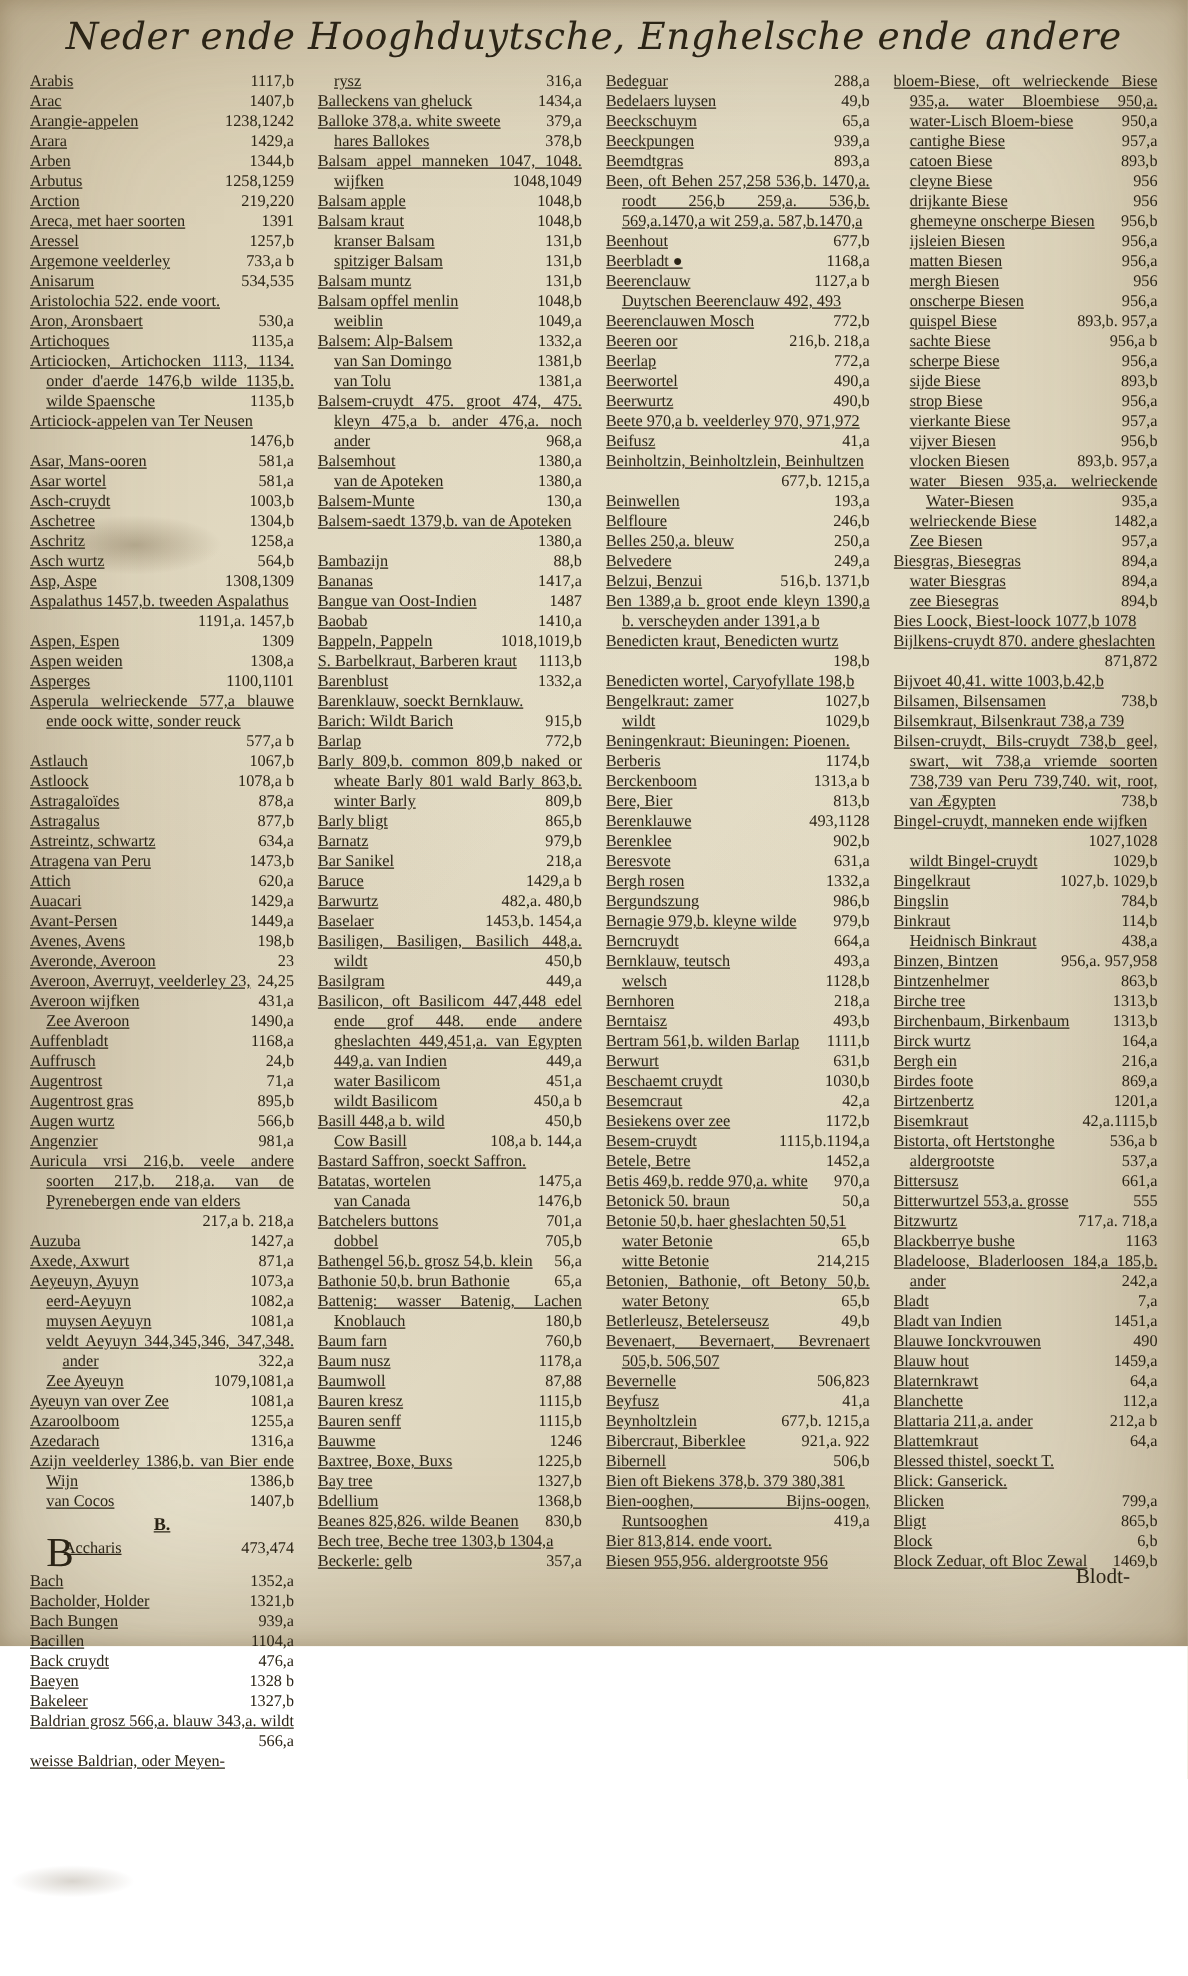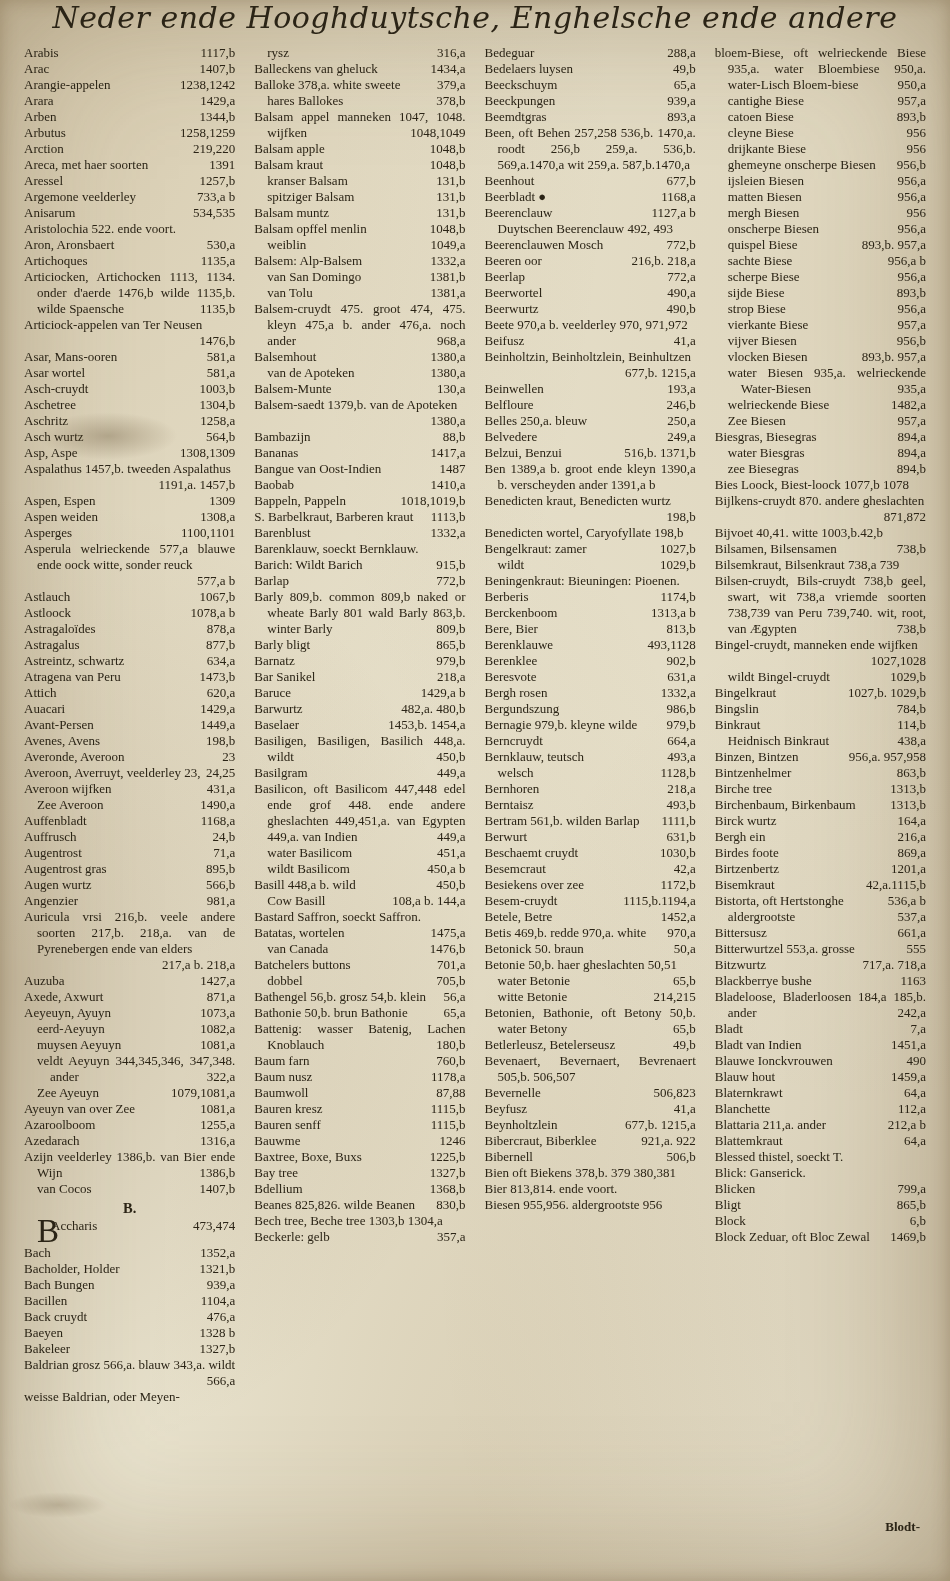--- a/index.html
+++ b/index.html
@@ -2,44 +2,45 @@
 <html style="--paper: #e8e2cd; --ink: #2b2416;"><head>
 <meta charset="utf-8">
 <style>
   html, body { margin: 0; padding: 0; }
   body {
     width: 950px; height: 1581px; overflow: hidden;
     font-family: "Liberation Serif", serif;
     color: var(--ink, #2b2416);
   }
   .page {
-    position: relative; width: 950px; height: 1581px; box-sizing: border-box;
+    position: relative; width: 950px; height: 1317px; box-sizing: border-box;
     background-color: var(--paper, #e8e2cd);
     background-image:
       radial-gradient(ellipse at 12% 6%, rgba(158,128,78,.20), rgba(158,128,78,0) 42%),
       radial-gradient(ellipse at 92% 18%, rgba(150,120,70,.12), rgba(150,120,70,0) 45%),
       radial-gradient(ellipse at 50% 102%, rgba(140,110,60,.16), rgba(140,110,60,0) 50%),
       radial-gradient(ellipse at 2% 62%, rgba(120,90,50,.18), rgba(120,90,50,0) 35%),
       radial-gradient(ellipse at 99% 80%, rgba(120,90,50,.14), rgba(120,90,50,0) 38%);
     box-shadow: inset 0 0 150px rgba(100,75,35,.42), inset 0 0 18px rgba(90,65,30,.30);
-    padding-top: 0;
+    padding-top: 12px;
   }
   .header {
     text-align: center;
     font-family: "DejaVu Serif", serif;
     font-style: italic;
     font-size: 30px;
     letter-spacing: .5px;
     white-space: nowrap;
   }
   .columns {
     display: flex;
     gap: 19px;
     padding: 10px 24px 0 24px;
     box-sizing: border-box;
+    text-decoration: underline;
   }
   .col {
     flex: 1 1 0;
     min-width: 0;
     font-size: 13px;
     line-height: 16px;
   }
   .entry {
     text-align: justify;
     padding-left: 13px;
@@ -56,24 +57,24 @@
   }
   .dropcap-entry .cap {
     float: left;
     font-size: 33px;
     line-height: 27px;
     padding-right: 5px;
     text-indent: 0;
   }
   .catchword {
     position: absolute;
-    right: 30px;
+    right: 46px;
     bottom: 46px;
-    font-size: 13px;
-    font-weight: bold;
+    font-size: 17px;
+    font-weight: normal;
   }
   .stain { position: absolute; pointer-events: none; }
   .stain1 {
     left: 38px; top: 412px; width: 140px; height: 48px;
     background: radial-gradient(ellipse, rgba(82,62,32,.30), rgba(82,62,32,0) 70%);
   }
   .stain2 {
     left: 8px; top: 1492px; width: 100px; height: 26px;
     background: radial-gradient(ellipse, rgba(82,62,32,.22), rgba(82,62,32,0) 70%);
   }
@@ -282,20 +283,21 @@
         <div class="entry ind"><span class="t">witte Betonie</span><span class="p">214,215</span></div>
         <div class="entry"><span class="t">Betonien, Bathonie, oft Betony 50,b. water Betony</span><span class="p">65,b</span></div>
         <div class="entry"><span class="t">Betlerleusz, Betelerseusz</span><span class="p">49,b</span></div>
         <div class="entry"><span class="t">Bevenaert, Bevernaert, Bevrenaert 505,b. 506,507</span></div>
         <div class="entry"><span class="t">Bevernelle</span><span class="p">506,823</span></div>
         <div class="entry"><span class="t">Beyfusz</span><span class="p">41,a</span></div>
         <div class="entry"><span class="t">Beynholtzlein</span><span class="p">677,b. 1215,a</span></div>
         <div class="entry"><span class="t">Bibercraut, Biberklee</span><span class="p">921,a. 922</span></div>
         <div class="entry"><span class="t">Bibernell</span><span class="p">506,b</span></div>
         <div class="entry"><span class="t">Bien oft Biekens 378,b. 379 380,381</span></div>
+        <div class="entry"><span class="t">Bien-ooghen, Bijns-oogen, Runtsooghen</span><span class="p">419,a</span></div>
         <div class="entry"><span class="t">Bier 813,814. ende voort.</span></div>
         <div class="entry"><span class="t">Biesen 955,956. aldergrootste 956</span></div>
       </div>
       <div class="col">
         <div class="entry"><span class="t">bloem-Biese, oft welrieckende Biese 935,a. water Bloembiese 950,a. water-Lisch Bloem-biese</span><span class="p">950,a</span></div>
         <div class="entry ind"><span class="t">cantighe Biese</span><span class="p">957,a</span></div>
         <div class="entry ind"><span class="t">catoen Biese</span><span class="p">893,b</span></div>
         <div class="entry ind"><span class="t">cleyne Biese</span><span class="p">956</span></div>
         <div class="entry ind"><span class="t">drijkante Biese</span><span class="p">956</span></div>
         <div class="entry ind"><span class="t">ghemeyne onscherpe Biesen</span><span class="p">956,b</span></div>

